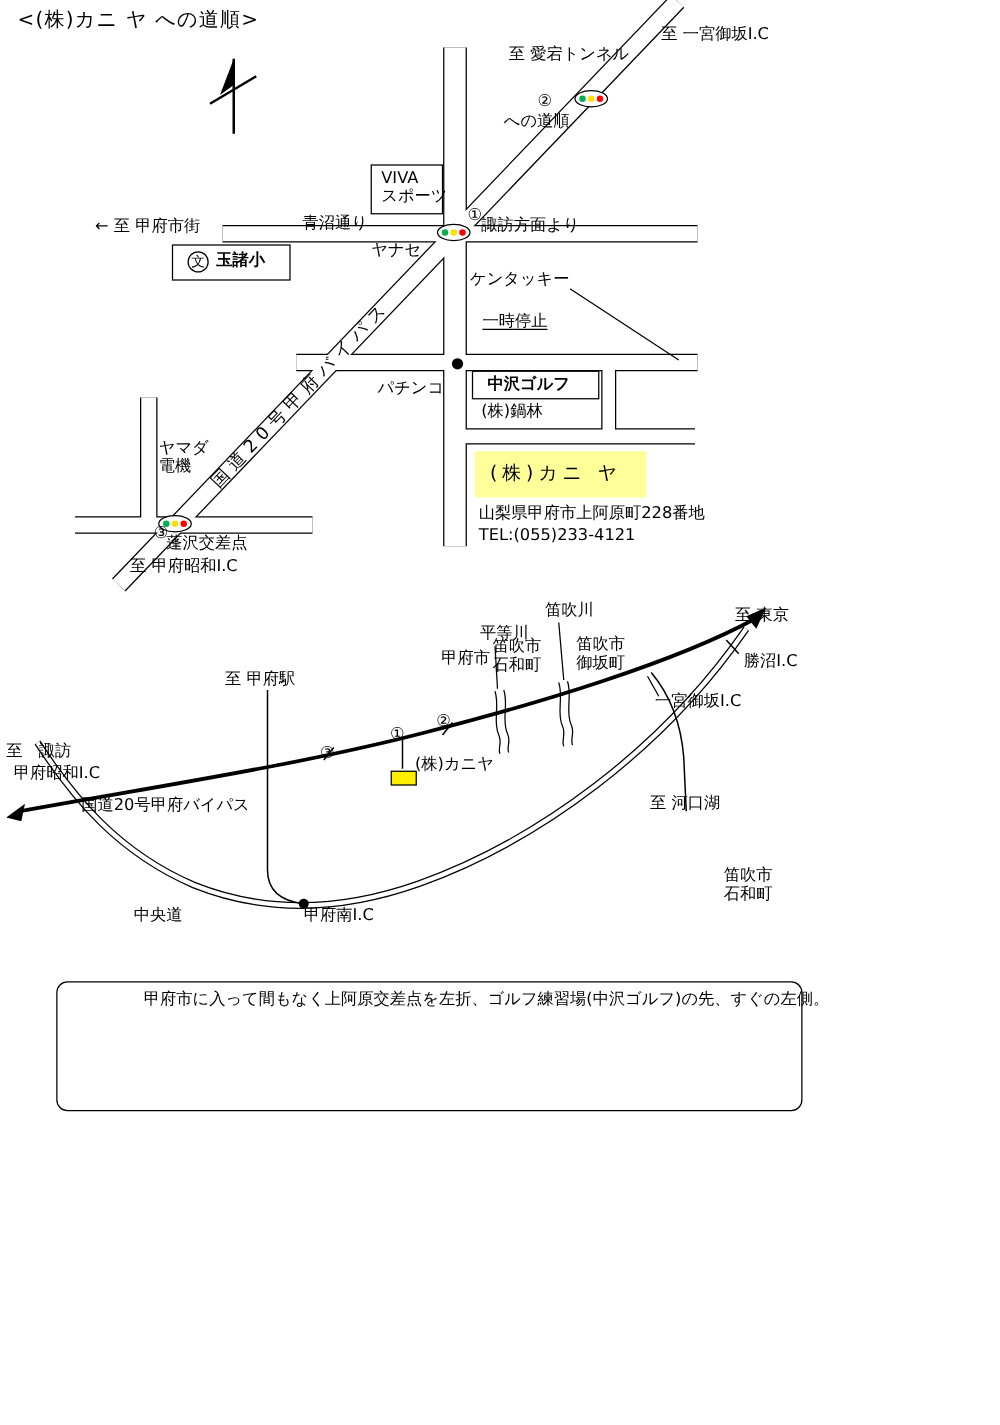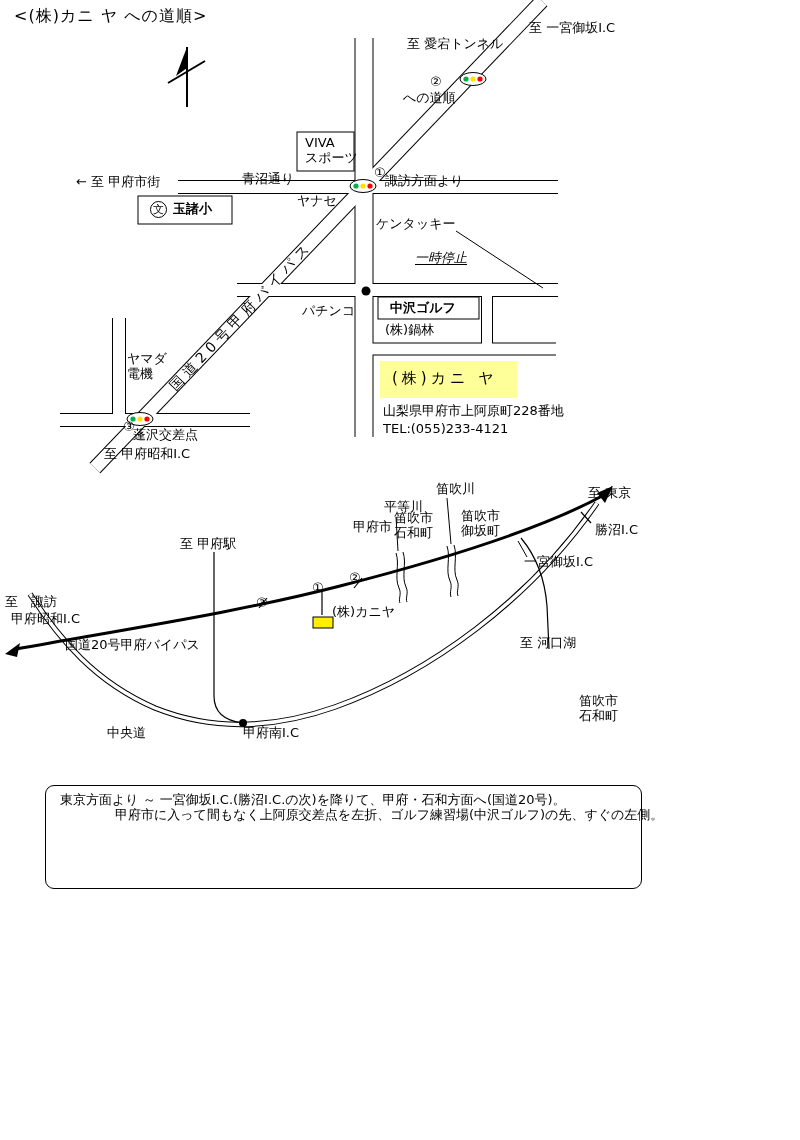--- a/index.html
+++ b/index.html
@@ -9,21 +9,21 @@
     font-family:"DejaVu Sans", sans-serif; color:#000;
   }
   #map-svg { position:absolute; left:0; top:0; width:800px; height:1140px; }
   .layer { position:absolute; left:0; top:0; width:800px; height:1140px; }
   .page-title { position:absolute; left:14px; top:6px; font-size:16px; letter-spacing:1px; white-space:nowrap; }
   .map-label {
     position:absolute; font-size:13px; line-height:1.18;
     white-space:pre-line; color:#000;
   }
   .big { font-size:15px; letter-spacing:4px; white-space:nowrap; }
-  .stop { text-decoration:underline; font-style:italic; text-underline-offset:2px;margin-left:29px; }
+  .stop { text-decoration:underline; text-underline-offset:2px; }
   .diagonal {
     font-size:14px; letter-spacing:5px; white-space:nowrap;
     transform:rotate(-46.5deg); transform-origin:0 50%;
   }
   .school {
     width:17px; height:17px; border:1px solid #000; border-radius:50%;
     font-size:11px; line-height:15px; text-align:center; white-space:nowrap;
   }
   .dir-box {
     position:absolute; left:45px; top:785px; width:597px; height:104px;
@@ -181,17 +181,16 @@
     <div class="map-label" style="left: 107px; top: 725px;">中央道</div>
     <div class="map-label" style="left: 243px; top: 725px;">甲府南I.C</div>
   </div>
 
 <div class="map-label big" style="left:392px; top:370px;">(株)カニ ヤ</div>
 <div class="map-label" style="left:383px; top:403px;">山梨県甲府市上阿原町228番地</div>
 <div class="map-label" style="left:383px; top:421px;">TEL:(055)233-4121</div>
 
 <div class="dir-box">
   <div id="directions-lines">
-      <div class="dir-line">東京方面より ～ 一宮御坂I.C.(勝沼I.C.の次)を降りて、甲府・石和方面へ(国道20号)。</div>
       <div class="dir-line indent">甲府市に入って間もなく上阿原交差点を左折、ゴルフ練習場(中沢ゴルフ)の先、すぐの左側。</div>
       <div class="dir-line blank"></div>
     </div>
 </div>
 
 </body></html>

